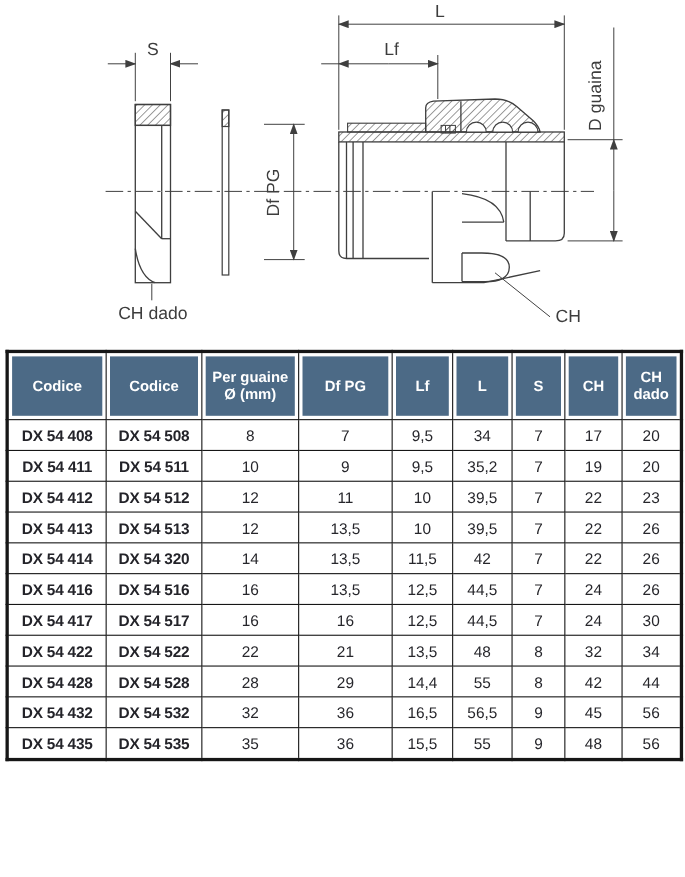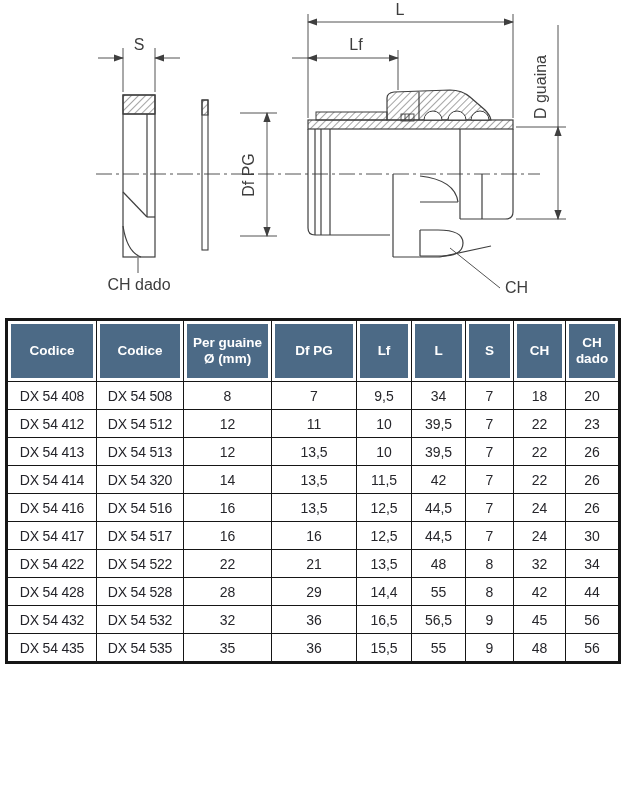--- a/index.html
+++ b/index.html
@@ -46,21 +46,21 @@
     border:1.5px solid #161616;
     height:27px;
     text-align:center;
     vertical-align:middle;
     font-size:14px;
     color:#26262b;
     padding:0 2px;
     background:#ffffff;
   }
   table.spec td.code{
-    font-weight:normal;
+    font-weight:bold;
     font-size:14px;
     letter-spacing:-0.2px;
     color:#232329;
   }
 </style>
 </head>
 <body>
 
 <div class="page">
 
@@ -215,21 +215,32 @@
       </thead>
     <tbody>
         <tr>
           <td class="code">DX 54 408</td>
           <td class="code">DX 54 508</td>
           <td>8</td>
           <td>7</td>
           <td>9,5</td>
           <td>34</td>
           <td>7</td>
-          <td>18</td>
+          <td>17</td>
+          <td>20</td>
+        </tr>
+        <tr>
+          <td class="code">DX 54 411</td>
+          <td class="code">DX 54 511</td>
+          <td>10</td>
+          <td>9</td>
+          <td>9,5</td>
+          <td>35,2</td>
+          <td>7</td>
+          <td>19</td>
           <td>20</td>
         </tr>
         <tr>
           <td class="code">DX 54 412</td>
           <td class="code">DX 54 512</td>
           <td>12</td>
           <td>11</td>
           <td>10</td>
           <td>39,5</td>
           <td>7</td>

